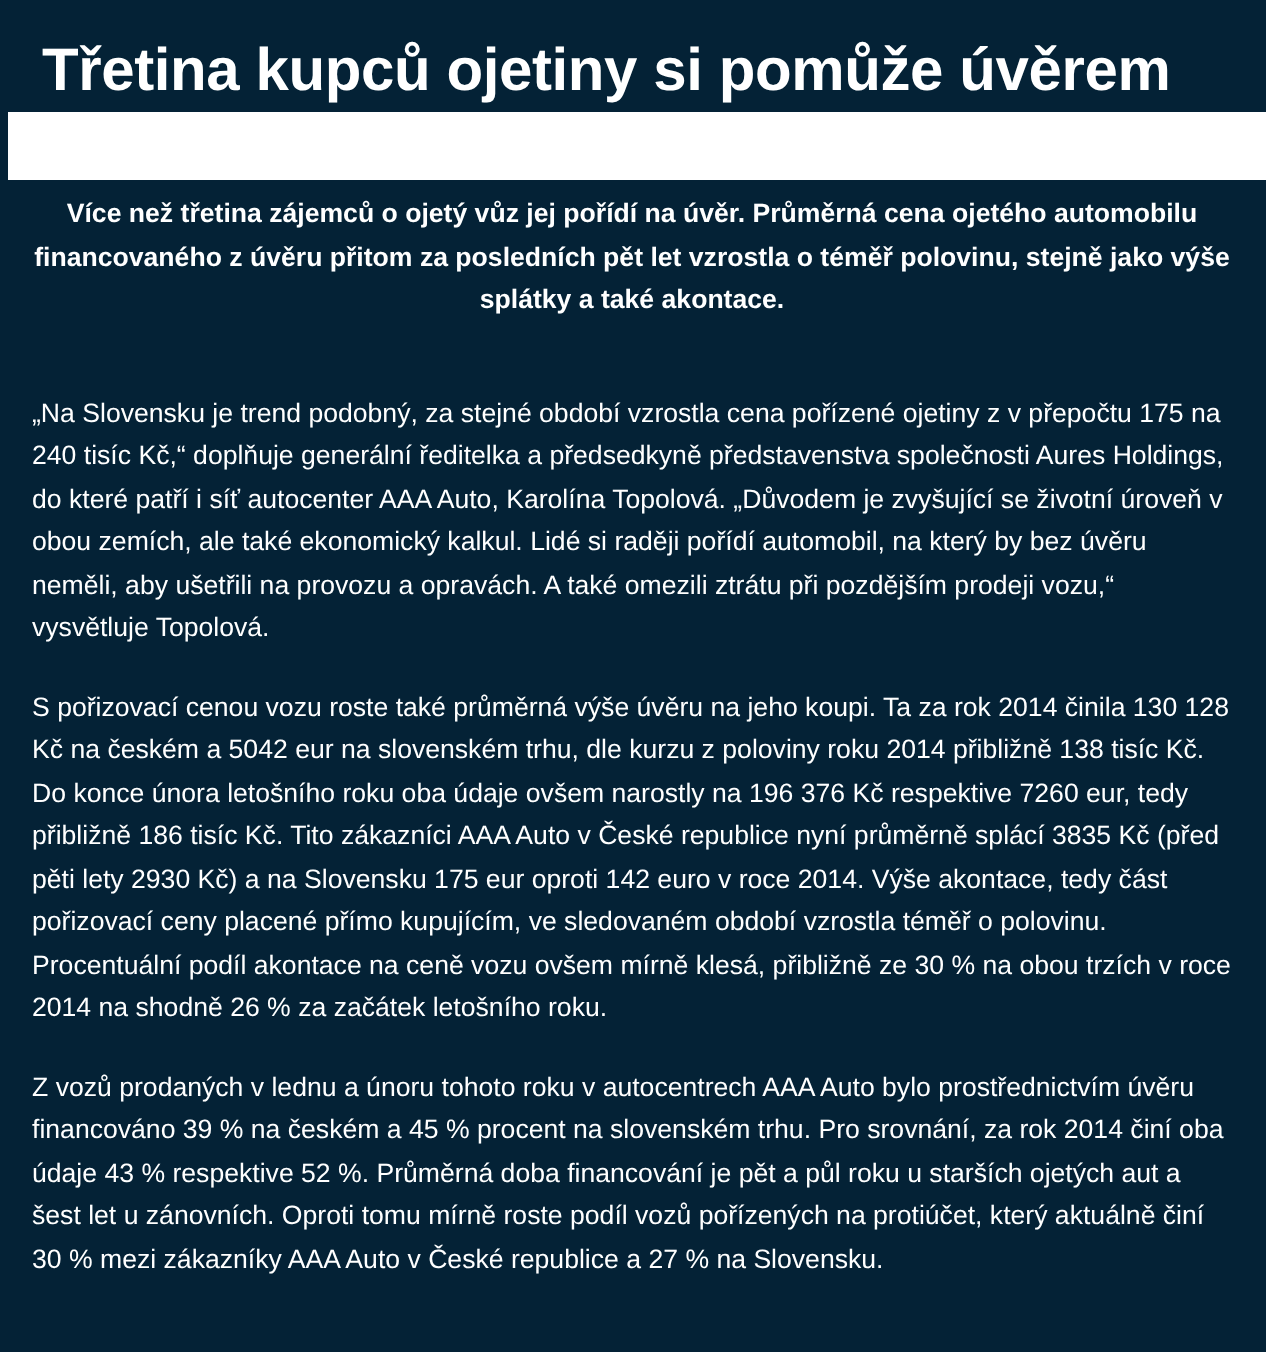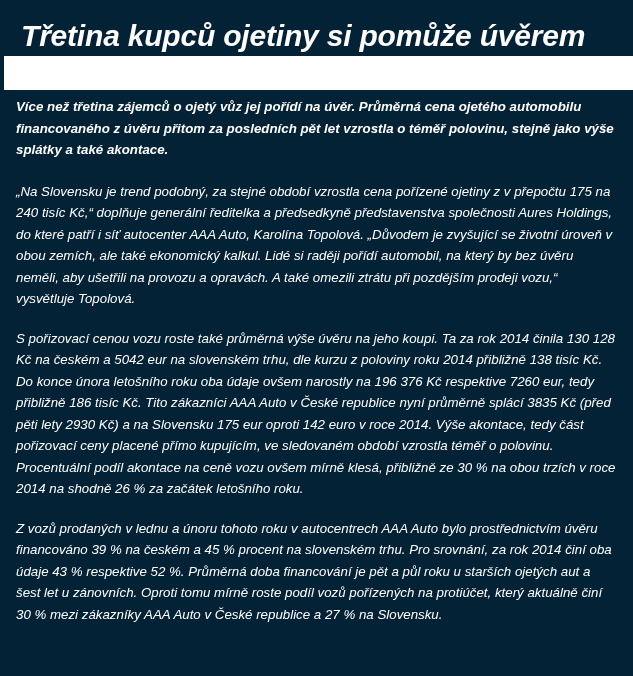--- a/index.html
+++ b/index.html
@@ -12,21 +12,20 @@
     background: #042236;
     font-family: "Liberation Sans", sans-serif;
     overflow: hidden;
   }
   .page {
     position: relative;
     width: 633px;
     height: 528px;
     background: #042236;
     box-sizing: border-box;
-    font-style: italic;
   }
   .article-title {
     position: absolute;
     left: 21px;
     top: 17px;
     margin: 0;
     font-size: 30px;
     line-height: 38px;
     font-weight: bold;
     color: #ffffff;
@@ -51,21 +50,22 @@
   .para {
     margin: 0 0 18px 0;
     font-size: 13.3px;
     line-height: 21.5px;
     color: #ffffff;
     text-align: left;
     font-weight: normal;
   }
   .para.lead {
     font-weight: bold;
-    margin-bottom: 20px;
+    margin-bottom: 35px;
+    text-align: center;
   }
   .para:last-child {
     margin-bottom: 0;
   }
 </style>
 </head>
 <body>
 
 <div class="page">
 

